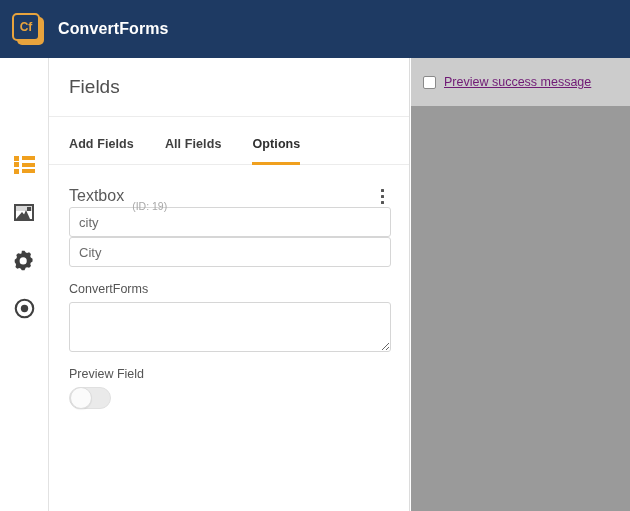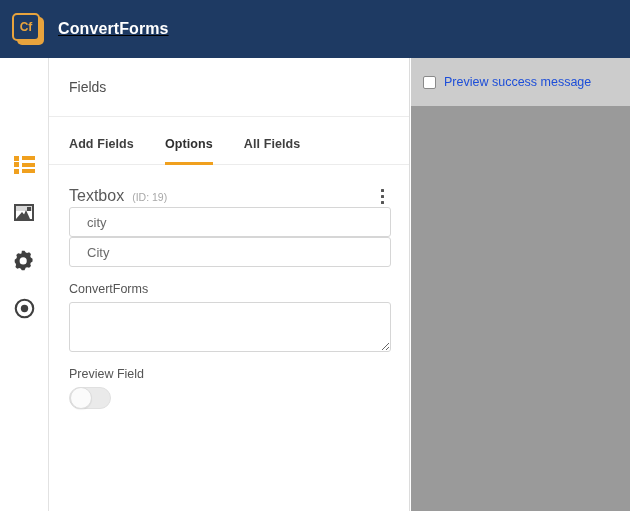--- a/index.html
+++ b/index.html
@@ -22,21 +22,20 @@
   
   .topbar {
     position: absolute;
     left: 0; top: 0;
     width: 630px; height: 58px;
     background: #1e3a63;
     display: flex;
     align-items: center;
     padding-left: 12px;
     z-index: 40;
-    text-decoration: underline;
   }
   .brand-logo {
     position: relative;
     width: 32px; height: 32px;
     flex: 0 0 auto;
     margin-right: 14px;
   }
   .brand-logo .shadow-sq {
     position: absolute;
     left: 5px; top: 4px;
@@ -156,21 +155,21 @@
     overflow: hidden;
   }
   .panel-head {
     height: 59px;
     border-bottom: 1px solid #ececec;
     display: flex;
     align-items: center;
     padding-left: 20px;
   }
   .panel-head .title {
-    font-size: 14px;
+    font-size: 19px;
     color: #4f4f4f;
     font-weight: normal;
   }
 
   .tabs {
     height: 48px;
     border-bottom: 1px solid #ececec;
     display: flex;
     align-items: flex-end;
     padding-left: 20px;
@@ -200,21 +199,21 @@
   }
   .field-head .ftitle {
     font-size: 16px;
     color: #5a5a5a;
   }
   .field-head .fid {
     font-size: 10.5px;
     color: #a8a8a8;
     margin-left: 8px;
     position: relative;
-    top: 1px;
+    top: 10px;
   }
   .field-head .spacer { flex: 1; }
   .kebab {
     width: 22px; height: 22px;
     display: flex; flex-direction: column;
     align-items: center; justify-content: center;
     gap: 3px;
   }
   .kebab i {
     display: block;
@@ -233,21 +232,21 @@
   }
   .finput {
     width: 322px;
     height: 30px;
     border: 1px solid #d6d6d6;
     border-radius: 3px;
     background: #ffffff;
     font-family: "Liberation Sans", sans-serif;
     font-size: 13px;
     color: #6b6b6b;
-    padding: 0 17px;
+    padding: 0 9px;
     outline: none;
   }
   .ftextarea {
     width: 322px;
     height: 50px;
     border: 1px solid #d6d6d6;
     border-radius: 3px;
     background: #ffffff;
     font-family: "Liberation Sans", sans-serif;
     font-size: 13px;
@@ -295,22 +294,23 @@
   .pcheck {
     width: 13px; height: 13px;
     border: 1px solid #8a8a8a;
     border-radius: 2px;
     background: #ffffff;
     flex: 0 0 auto;
     margin-right: 8px;
   }
   .preview-toolbar .plabel {
     font-size: 12.5px;
-    color: #1d4ed8;
+    color: #701a75;
     white-space: nowrap;
+    text-decoration: underline;
   }
   .preview-stage {
     height: 405px;
     background: #9a9a9a;
   }
 </style>
 </head>
 <body>
 
 <div id="app">
@@ -364,25 +364,25 @@
   <div class="panel">
 
     <div class="panel-head">
       <span class="title">Fields</span>
     </div>
 
     <div class="tabs">
       <div class="tab">
         <span>Add Fields</span>
       </div>
+      <div class="tab">
+        <span>All Fields</span>
+      </div>
       <div class="tab active">
         <span>Options</span>
-      </div>
-      <div class="tab">
-        <span>All Fields</span>
       </div>
     </div>
 
     <div class="field-head">
       <span class="ftitle">Textbox</span>
       <span class="fid">(ID: 19)</span>
       <span class="spacer"></span>
       <span class="kebab">
         <i></i>
           <i></i>

